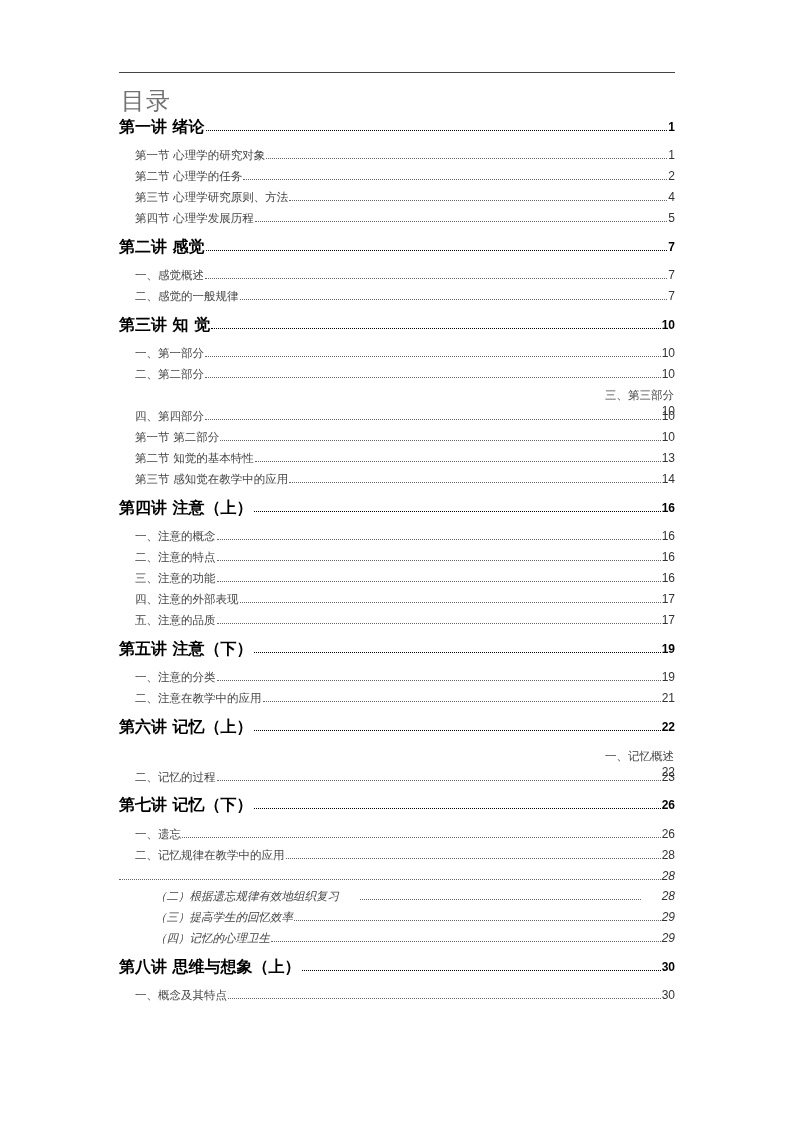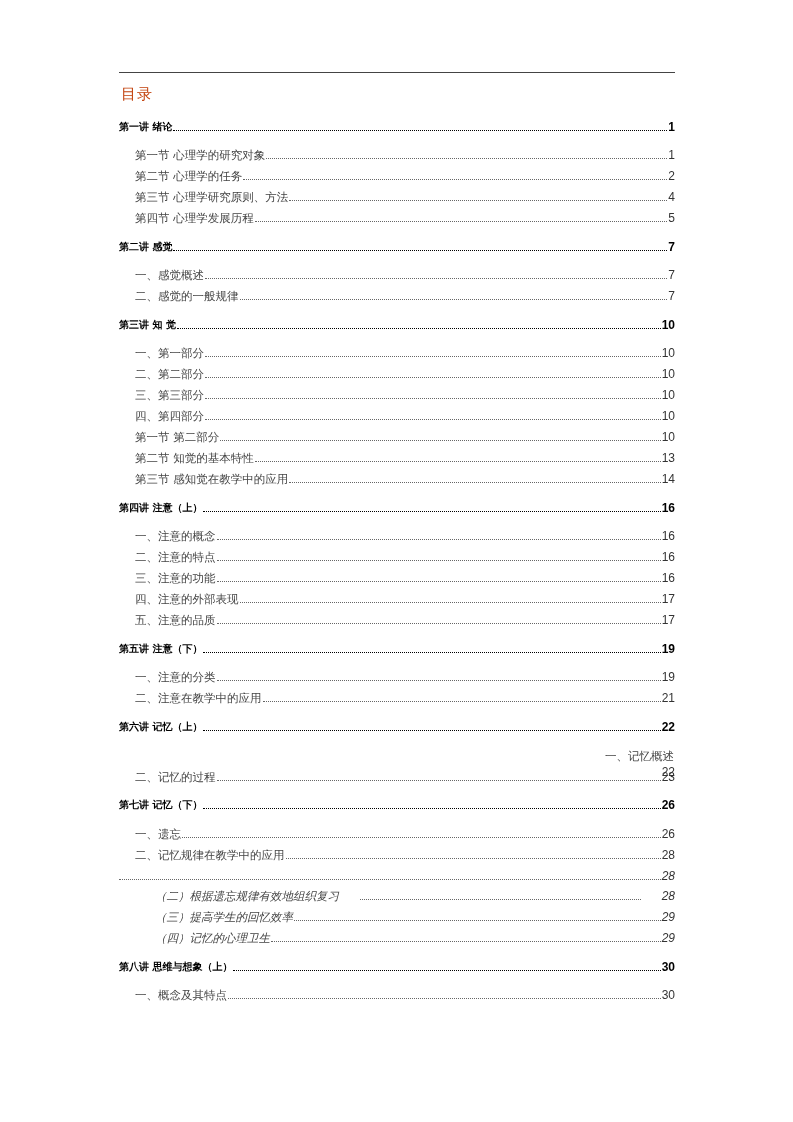--- a/index.html
+++ b/index.html
@@ -1,34 +1,34 @@
 <!DOCTYPE html>
 <html><head>
   <meta charset="utf-8">
   <style>
     html, body { margin: 0; padding: 0; background: #ffffff; }
     body { width: 793px; height: 1122px; position: relative; overflow: hidden;
            font-family: "DejaVu Serif", "Liberation Serif", serif; color: #222; }
     .page { position: absolute; left: 0; top: 0; width: 793px; height: 1122px; }
     .top-rule { position: absolute; left: 119px; top: 72px; width: 556px; height: 0;
                 border-top: 1px solid #444; }
-    .toc-title { position: absolute; left: 121px; top: 85px; font-size: 15px;
+    .toc-title { position: absolute; left: 121px; top: 85px; font-size: 24px;
                  font-family: "DejaVu Sans", "Liberation Sans", sans-serif;
-                 color: #c2410c; font-weight: normal; letter-spacing: 1px; }
+                 color: #737373; font-weight: normal; letter-spacing: 1px; }
     .toc { position: absolute; left: 119px; top: 0; width: 556px; }
     .row { position: absolute; left: 0; width: 556px; height: 16px; display: flex;
            align-items: flex-end; font-size: 11.5px; line-height: 16px; white-space: nowrap; }
     .row .label { flex: 0 0 auto; color: #333; background: #fff; padding-right: 1px; }
     .row .leader { flex: 1 1 auto; overflow: hidden; height: 16px; position: relative; }
     .row .leader::after { content: ""; position: absolute; left: 0; right: 0; bottom: 4px;
                           border-bottom: 1px dotted #666; }
     .row .page-num { flex: 0 0 auto; padding-left: 1px; color: #333;
                      font-family: "Liberation Sans", "DejaVu Sans", sans-serif; font-size: 12px; }
     .row.lvl1 .label { font-weight: bold; color: #000;
-                       font-family: "DejaVu Sans", "Liberation Sans", sans-serif; font-size: 10px; }
+                       font-family: "DejaVu Sans", "Liberation Sans", sans-serif; font-size: 16px; }
     .row.lvl1 .leader::after { border-bottom: 1.5px dotted #000; }
     .row.lvl1 .page-num { font-weight: bold; color: #000; }
     .row.lvl2 .label { padding-left: 16px; }
     .row.lvl3 .label { padding-left: 36px; font-style: italic; }
     .row.lvl3 .page-num { font-style: italic; }
     .row.lvl2 .label, .row.lvl3 .label { color: #444; }
   </style>
 </head>
 <body>
 
@@ -84,21 +84,21 @@
       <div class="row lvl2" style="top: 345px;">
         <span class="label">一、第一部分</span>
         <span class="leader"></span>
         <span class="page-num">10</span>
       </div>
       <div class="row lvl2" style="top: 366px;">
         <span class="label">二、第二部分</span>
         <span class="leader"></span>
         <span class="page-num">10</span>
       </div>
-      <div class="row lvl2" style="top: 387px;">
+      <div class="row lvl2" style="top: 387px; flex-direction: column;">
         <span class="label">三、第三部分</span>
         <span class="leader"></span>
         <span class="page-num">10</span>
       </div>
       <div class="row lvl2" style="top: 408px;">
         <span class="label">四、第四部分</span>
         <span class="leader"></span>
         <span class="page-num">10</span>
       </div>
       <div class="row lvl2" style="top: 429px;">

